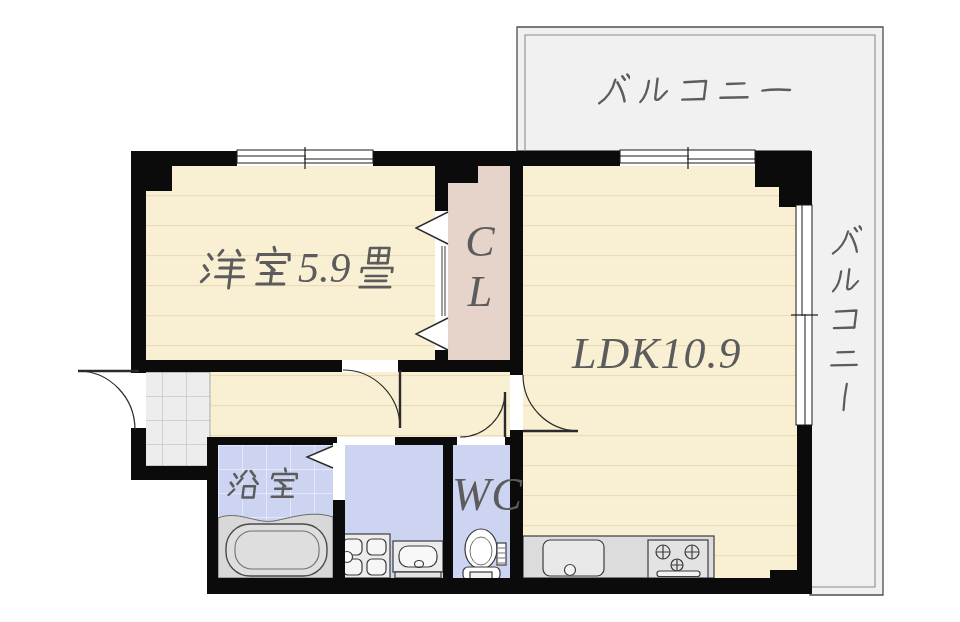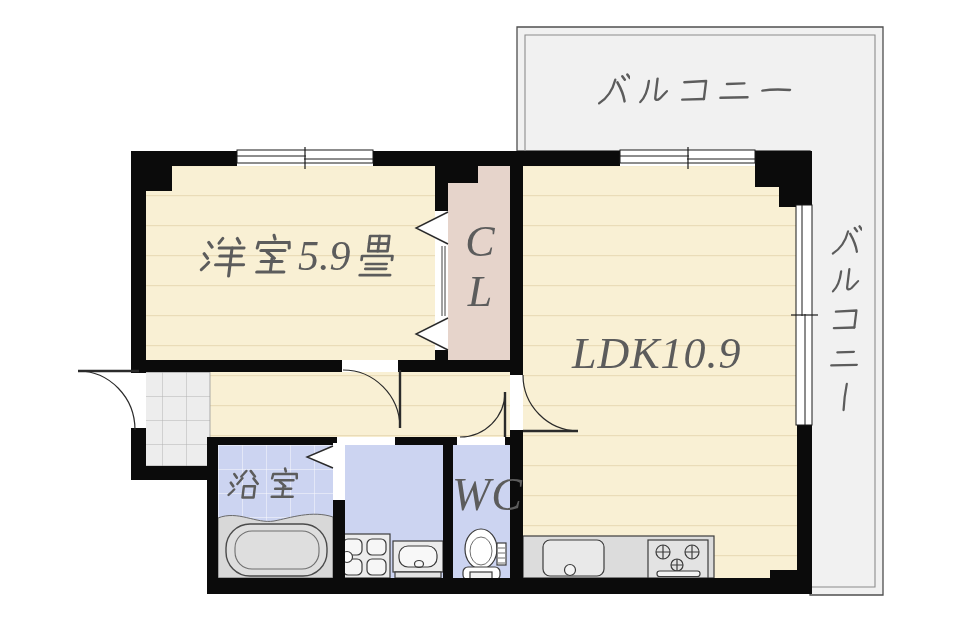--- a/index.html
+++ b/index.html
@@ -252,21 +252,21 @@
           <path d="M7,43 L52,42"></path>
         </g>
       </svg>
   <svg class="glyph" width="34" height="34" viewBox="0 0 60 60" stroke-width="4">
     <g transform="translate(4,0) skewX(-7)">
           <path d="M30,7 C29,20 29,40 30,53"></path>
         </g>
       </svg>
 </div>
 
-<div class="label" style="left:198px;top:232px;gap:2px;" aria-label="洋室5.9畳">
+<div class="label" style="left:198px;top:244px;gap:2px;" aria-label="洋室5.9畳">
   <svg class="glyph" width="48" height="48" viewBox="0 0 60 60" stroke-width="3.8" aria-label="洋室">
     <g transform="translate(4,0) skewX(-7)">
           <path d="M11,13 L16,19 M7,27 L12,33 M6,47 C9,44 12,41 14,38"></path>
       <path d="M28,8 L24,14 M46,8 L50,14"></path>
           <path d="M25,20 L56,20 M27,30 L54,30 M23,41 L58,41"></path>
           <path d="M41,20 L41,55"></path>
         </g>
       </svg>
   <svg class="glyph" width="48" height="48" viewBox="0 0 60 60" stroke-width="3.8">
     <g transform="translate(4,0) skewX(-7)">

